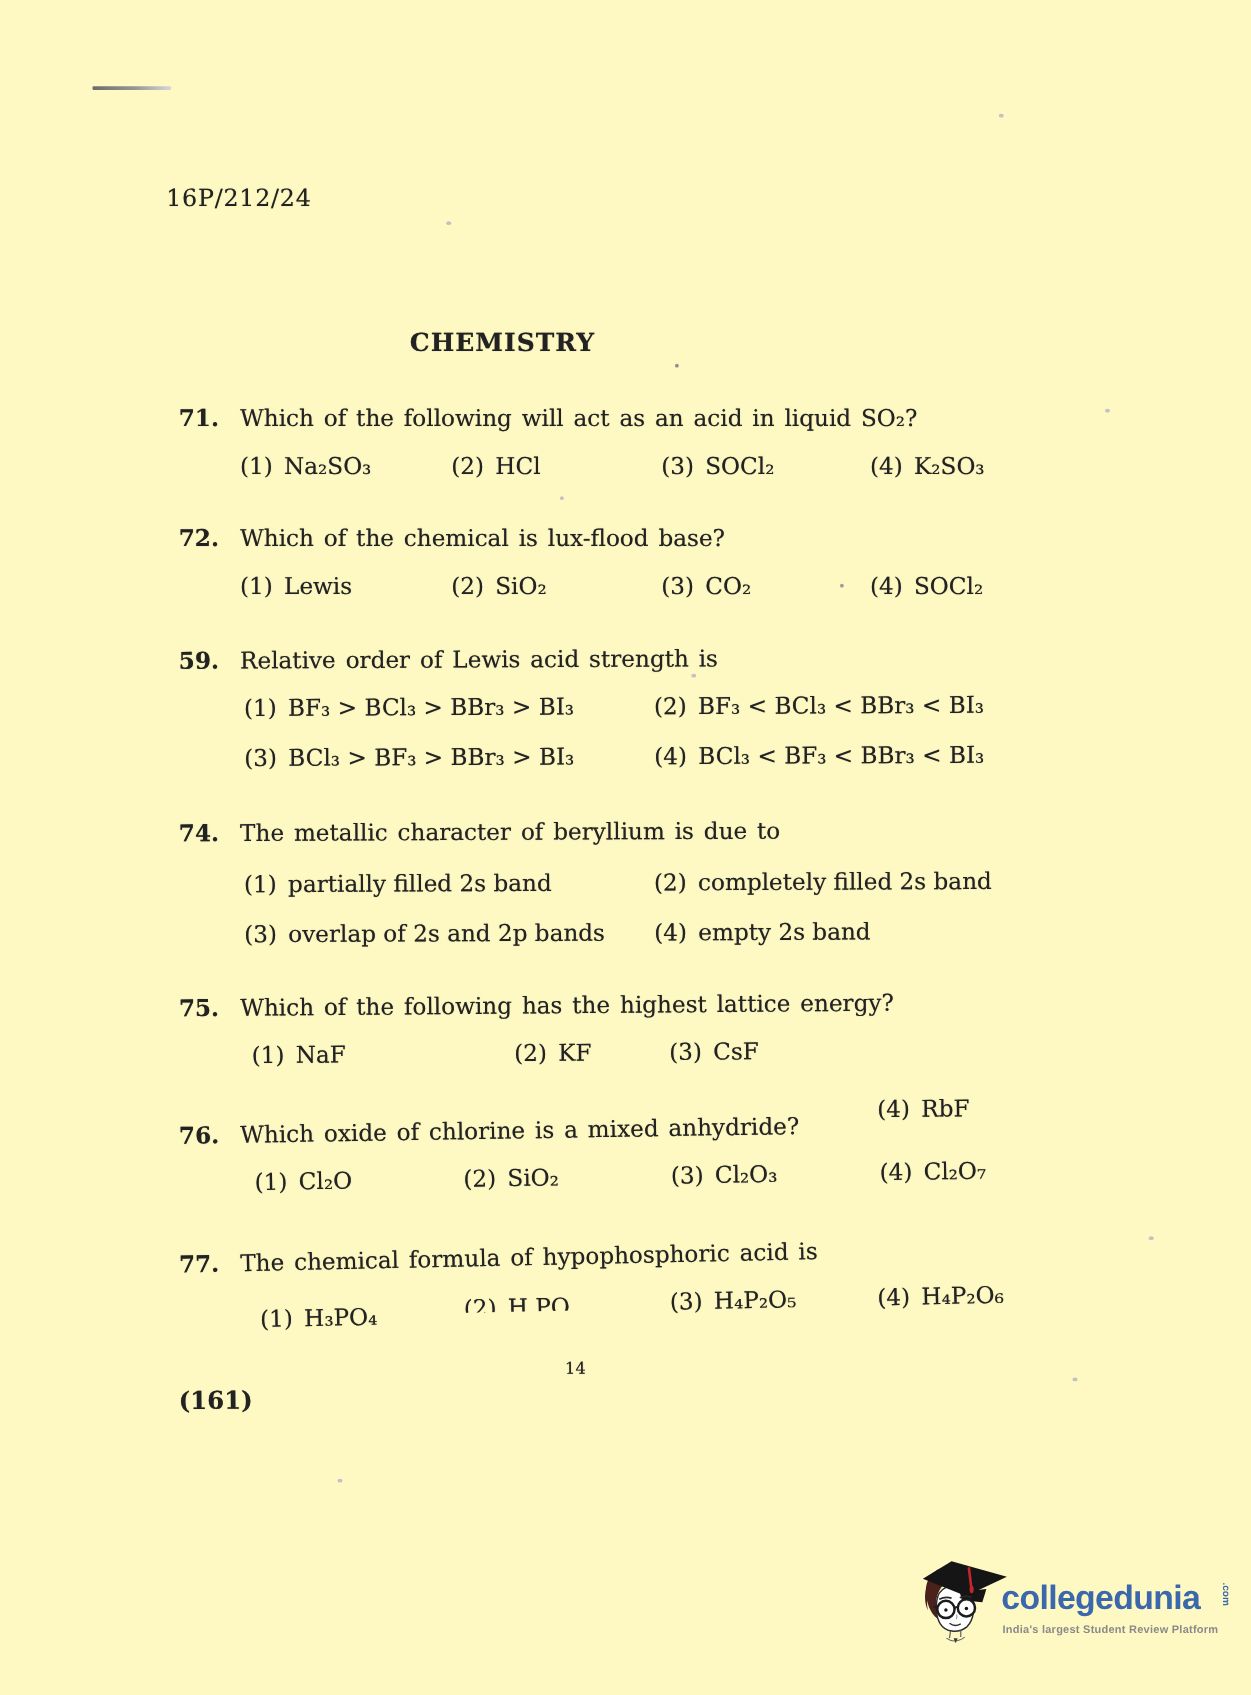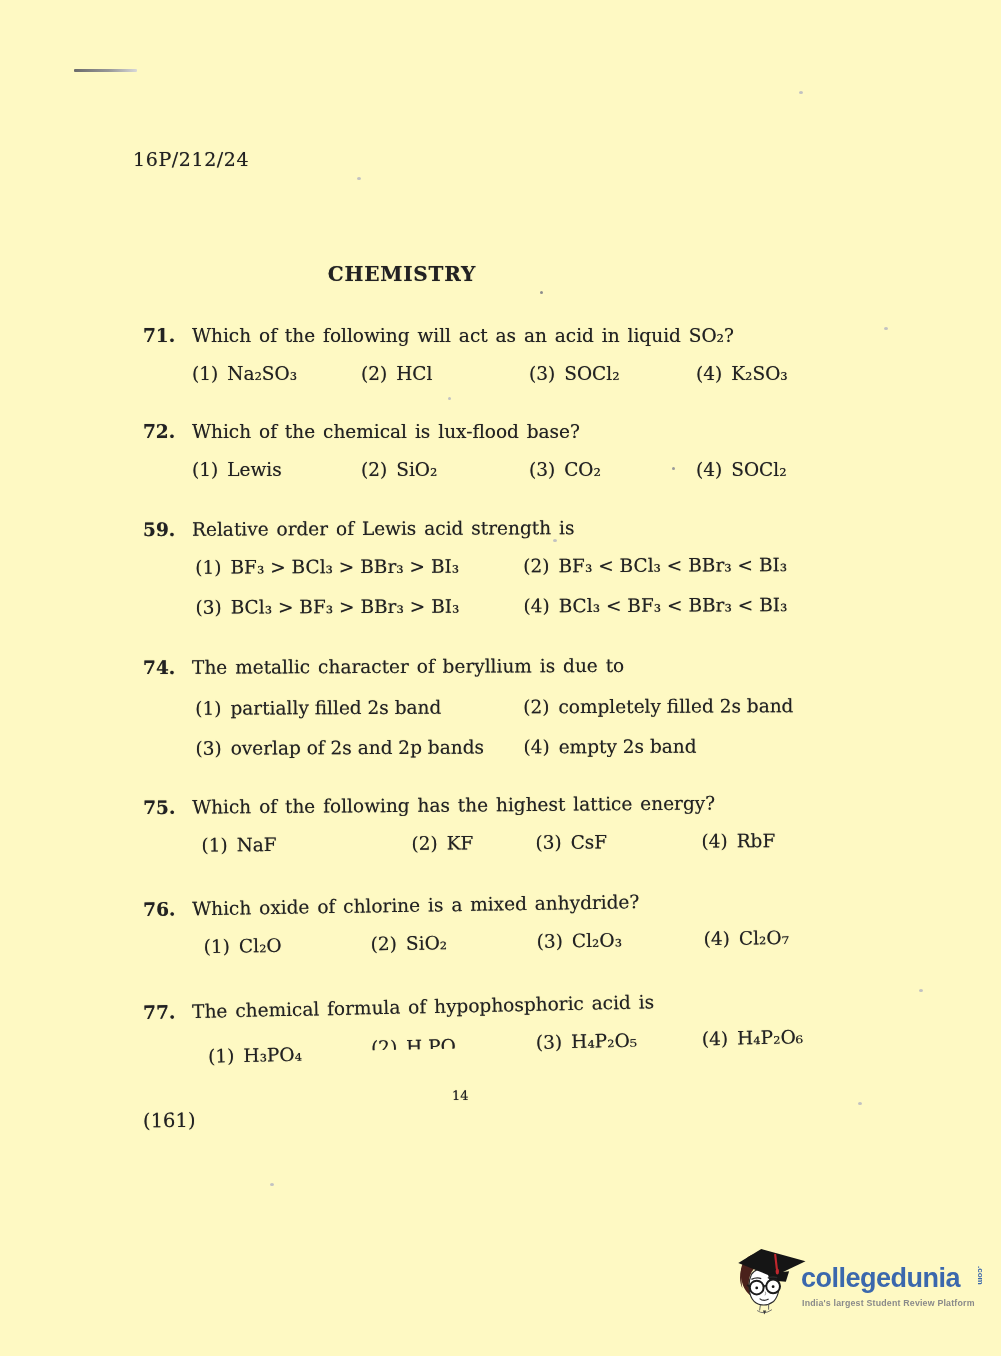--- a/index.html
+++ b/index.html
@@ -32,21 +32,21 @@
   .c1{left:49px}.c2{left:218px}.c3{left:386px}.c4{left:553px}
   .w1{left:52px}.w2{left:380px}
   .tilt0{transform:rotate(-0.25deg);}
   .tilt1{transform:rotate(-0.45deg);}
   .tilt2{transform:rotate(-0.9deg);}
   .tilt3{transform:rotate(-1.2deg);}
   .down7{top:7px;}
   .cut{display:inline-block;height:13px;overflow:hidden;vertical-align:top;margin-top:2px;}
   
   .page-number{position:absolute;left:452px;top:1088px;font-size:13px;transform:rotate(-0.6deg);}
-  .booklet-code{position:absolute;left:143px;top:1109px;font-size:19.5px;font-weight:400;transform:rotate(-0.5deg);}
+  .booklet-code{position:absolute;left:143px;top:1109px;font-size:19.5px;font-weight:700;transform:rotate(-0.5deg);}
   
   .logo{position:absolute;left:735px;top:1242px;width:262px;height:86px;}
 </style>
 </head>
 <body>
 
 <div class="page">
 
   <div class="artifact-line"></div>
   <div class="speck" style="left:357px;top:177px;width:4px;height:3px;"></div>
@@ -111,21 +111,21 @@
     </div>
   </div>
 
   <div class="q tilt1" style="top:797px;">
     <span class="num ink">75.</span>
     <span class="qtext ink">Which of the following has the highest lattice energy?</span>
     <div class="orow">
       <span class="opt c1 ink" style="left:58px;"><span class="olabel">(1)</span><span>NaF</span></span>
       <span class="opt c2 ink" style="left:225px;margin-left:43px;"><span class="olabel">(2)</span><span>KF</span></span>
       <span class="opt c3 ink" style="left:392px;"><span class="olabel">(3)</span><span>CsF</span></span>
-      <span class="opt c4 ink" style="left:558px;"><span class="olabel">(4)</span><span>RbF</span></span>
+      <span class="opt c4 ink" style="left:558px;margin-top:47px;"><span class="olabel">(4)</span><span>RbF</span></span>
     </div>
   </div>
 
   <div class="q tilt2" style="top:899px;">
     <span class="num ink">76.</span>
     <span class="qtext ink">Which oxide of chlorine is a mixed anhydride?</span>
     <div class="orow">
       <span class="opt c1 ink" style="left:60px;"><span class="olabel">(1)</span><span>Cl₂O</span></span>
       <span class="opt c2 ink" style="left:227px;"><span class="olabel">(2)</span><span>SiO₂</span></span>
       <span class="opt c3 ink" style="left:393px;"><span class="olabel">(3)</span><span>Cl₂O₃</span></span>

